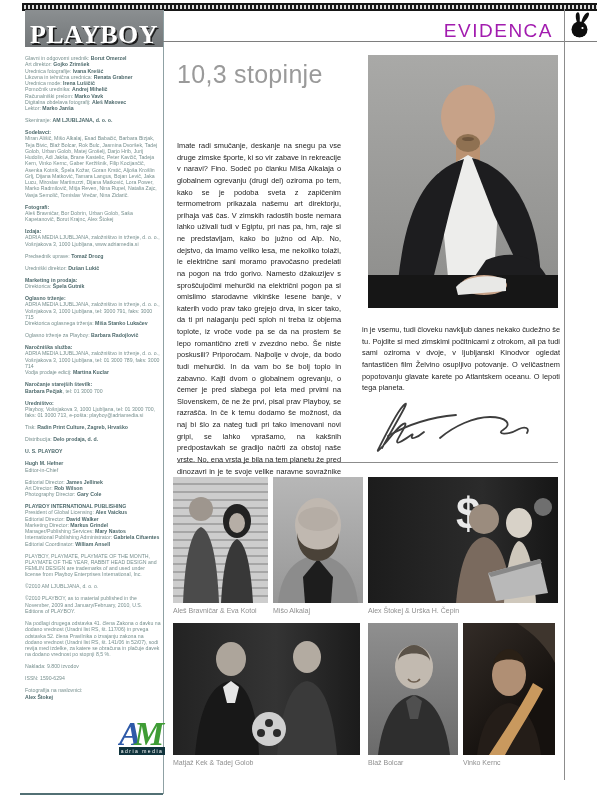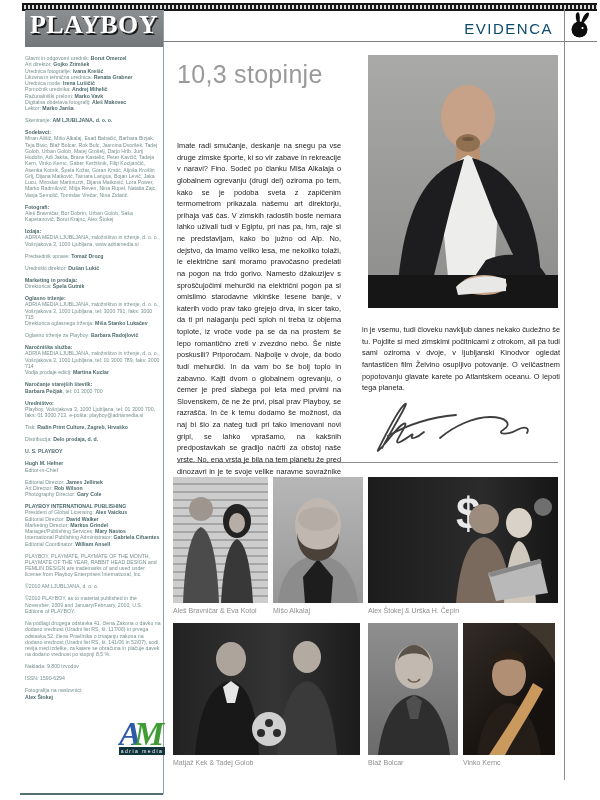--- a/index.html
+++ b/index.html
@@ -14,42 +14,42 @@
   .film-strip{
     left:22px;top:3px;width:575px;height:4px;
     background:repeating-linear-gradient(90deg,#161616 0 2px,#d8d8d8 2px 4px);
     border-top:2px solid #161616;border-bottom:2px solid #161616;
   }
 
   
   .brand-box{
     left:25px;top:10px;width:138px;height:37px;
     background:linear-gradient(#8b8f91,#737779);
-    box-sizing:border-box;padding-top:2px;
+    box-sizing:border-box;padding-top:12px;
   }
   .brand-word{
     font-family:"Liberation Serif",serif;font-weight:bold;
     font-size:26px;line-height:26px;color:#ffffff;text-align:center;
     text-shadow:1.5px 1.5px 0 #1b1b1b;letter-spacing:0.5px;
   }
   .brand-sub{
     color:#ffffff;font-size:7.5px;letter-spacing:6.9px;text-align:left;
     margin-left:7px;margin-top:17px;
   }
 
   
   .v-rule-sidebar{left:163px;top:10px;width:1px;height:784px;background:#8fa1a4;}
   .h-rule-header{left:163px;top:41px;width:434px;height:1px;background:#7e7e7e;}
   .v-rule-right{left:564px;top:9px;width:1px;height:771px;background:#8c8c8c;}
   .h-rule-divider{left:177px;top:462px;width:381px;height:1px;background:#8c8c8c;}
   .h-rule-sidebar-bottom{left:20px;top:793px;width:143px;height:2px;background:#527074;}
 
   .section-label{
     left:350px;top:20px;width:203px;text-align:right;
-    font-size:15px;letter-spacing:1.5px;color:#0c4a6e;
+    font-size:19px;letter-spacing:1.5px;color:#a21caf;
   }
   .bunny{left:567px;top:11px;}
 
   
   .masthead{
     left:25px;top:55px;width:137px;height:736px;overflow:hidden;
     font-size:5.2px;line-height:6.25px;color:#78908f;
   }
   .m-block{margin-bottom:5.8px;}
   .m-head{font-weight:bold;color:#4e6a6c;}

